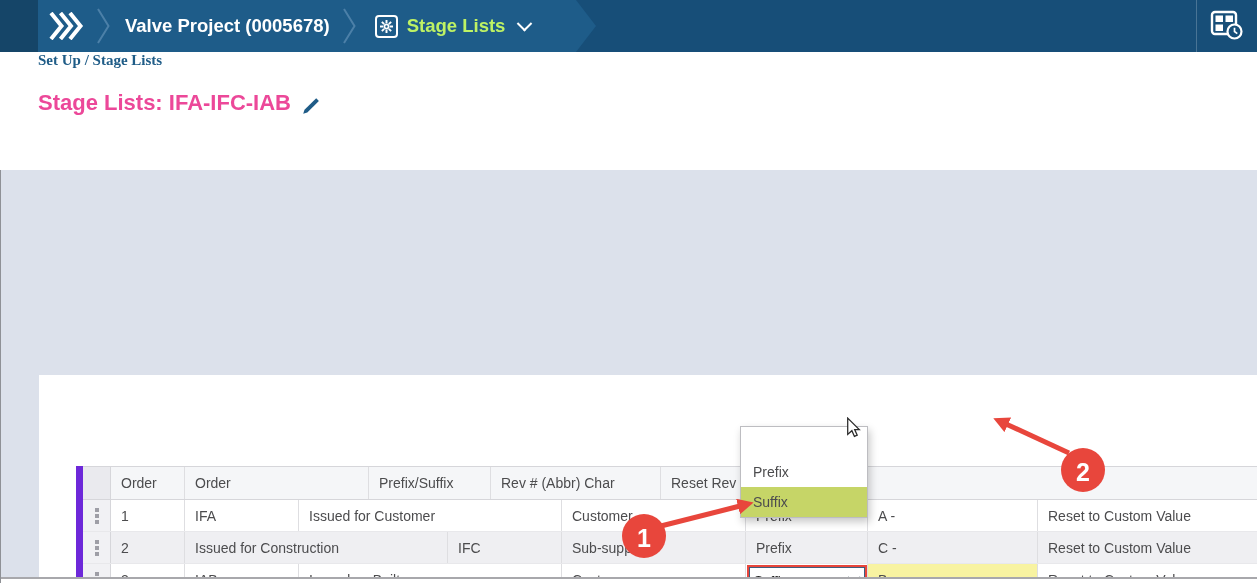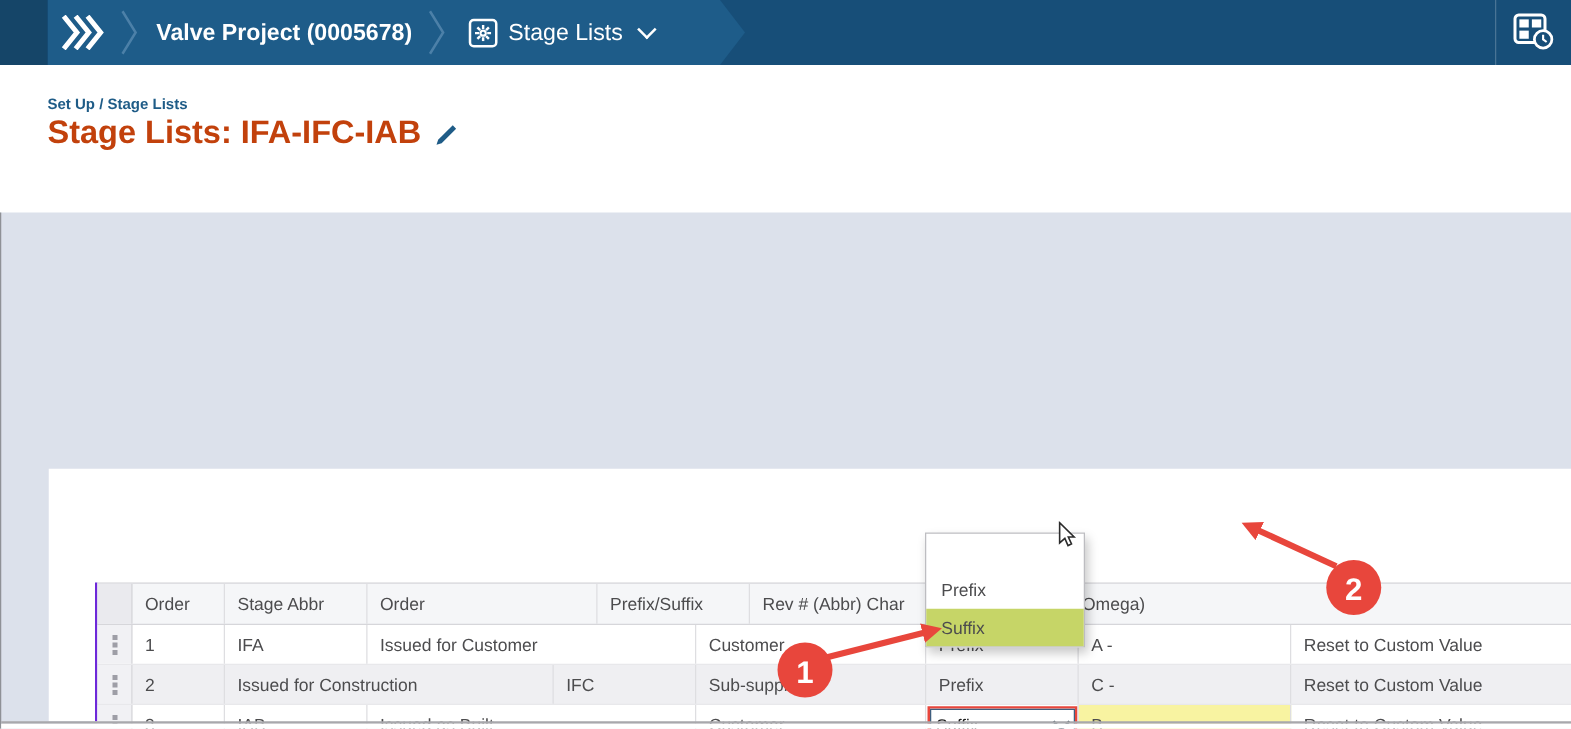--- a/index.html
+++ b/index.html
@@ -14,39 +14,39 @@
   .nav-ribbon{
     position:absolute;left:38px;top:0;height:52px;width:558px;background:#1E5C89;
     clip-path:polygon(0 0,calc(100% - 20px) 0,100% 50%,calc(100% - 20px) 100%,0 100%);
     display:flex;align-items:center;
   }
   .collapse-icon{margin-left:10px;display:flex;}
   .nav-sep{margin-left:12px;display:flex;}
   .nav-project{margin-left:14px;color:#fff;font-size:18.5px;font-weight:700;white-space:nowrap;}
   .gear-box{margin-left:18px;width:23px;height:23px;border:2px solid #fff;border-radius:4px;
     display:flex;align-items:center;justify-content:center;box-sizing:border-box;flex:none;}
-  .nav-module{margin-left:9px;color:#ffffff;font-size:18.5px;font-weight:400;white-space:nowrap;}
+  .nav-module{margin-left:9px;color:#bef264;font-size:18.5px;font-weight:700;white-space:nowrap;}
   .nav-caret{margin-left:14px;width:9px;height:9px;border-right:2.5px solid #fff;border-bottom:2.5px solid #fff;
     transform:rotate(45deg) translate(-2px,-2px);}
   .nav-divider{position:absolute;right:60px;top:0;width:1px;height:52px;background:rgba(255,255,255,.22);}
   .nav-recent{position:absolute;right:13px;top:10px;cursor:pointer;}
   
   .page-head{position:absolute;top:52px;left:0;width:100%;height:118px;background:#fff;}
-  .crumb{position:absolute;left:38px;top:24px;font-size:12px;font-weight:700;color:#1F5C87;cursor:pointer;}
-  .title{position:absolute;left:38px;top:38px;font-size:26px;font-weight:700;color:#c2410c;
+  .crumb{position:absolute;left:38px;top:0;font-size:15px;font-weight:700;color:#1F5C87;cursor:pointer;font-family:Liberation Serif, serif;}
+  .title{position:absolute;left:38px;top:38px;font-size:22px;font-weight:700;color:#ec4899;
     display:flex;align-items:center;gap:9px;margin:0;}
   .pencil{display:flex;transform:translateY(3px);cursor:pointer;}
   
   .content-bg{position:absolute;top:170px;left:0;right:0;bottom:0;background:#DCE1EB;
     border-left:1px solid #8F9196;box-sizing:border-box;}
   .bottom-line{position:absolute;left:0;right:0;bottom:4px;height:2px;background:#A8A8AC;}
   .bottom-white{position:absolute;left:0;right:0;bottom:0;height:4px;background:#fff;}
   .panel{position:absolute;left:38px;top:205px;right:0;bottom:6px;background:#fff;}
   
-  .grid{position:absolute;left:37px;top:91px;right:0;bottom:0;border-left:2px solid #6d28d9;
+  .grid{position:absolute;left:37px;top:91px;right:0;bottom:0;border-left:7px solid #6d28d9;
     font-size:14px;color:#4C4C4E;}
   .thead{display:flex;height:34px;background:#F5F6F8;border-top:1px solid #D6D6DA;
     border-bottom:1px solid #D6D6DA;box-sizing:border-box;}
   .trow{display:flex;height:32px;background:#fff;border-bottom:1px solid #E8E8EB;box-sizing:border-box;}
   .trow.alt{background:#EFEFF2;}
   .th,.td{box-sizing:border-box;border-right:1px solid #DEDEE1;padding-left:10px;
     display:flex;align-items:center;white-space:nowrap;overflow:hidden;}
   .handle{width:28px;padding:0;justify-content:center;background:#F1F1F4;border-right:1px solid #D6D6DA;}
   .thead .handle{background:#EAEAEE;}
   .c-order{width:74px}.c-abbr{width:114px}.c-name{width:263px}.c-target{width:184px}
@@ -141,21 +141,20 @@
   </h1>
 </section>
 
 <section class="content-bg">
   <div class="panel">
     <div class="grid">
 
       <div class="thead">
         <div class="th handle"></div>
         <div class="th c-order">Order</div>
-        <div class="th c-abbr">Stage Abbr</div>
         <div class="th c-target">Order</div>
         <div class="th c-prefix">Prefix/Suffix</div>
         <div class="th c-rev">Rev # (Abbr) Char</div>
         <div class="th c-reset">Reset Rev # (Omega)</div>
       </div>
 
       <div class="trow">
         <div class="td handle">
             <span class="dots"></span>
           </div>

